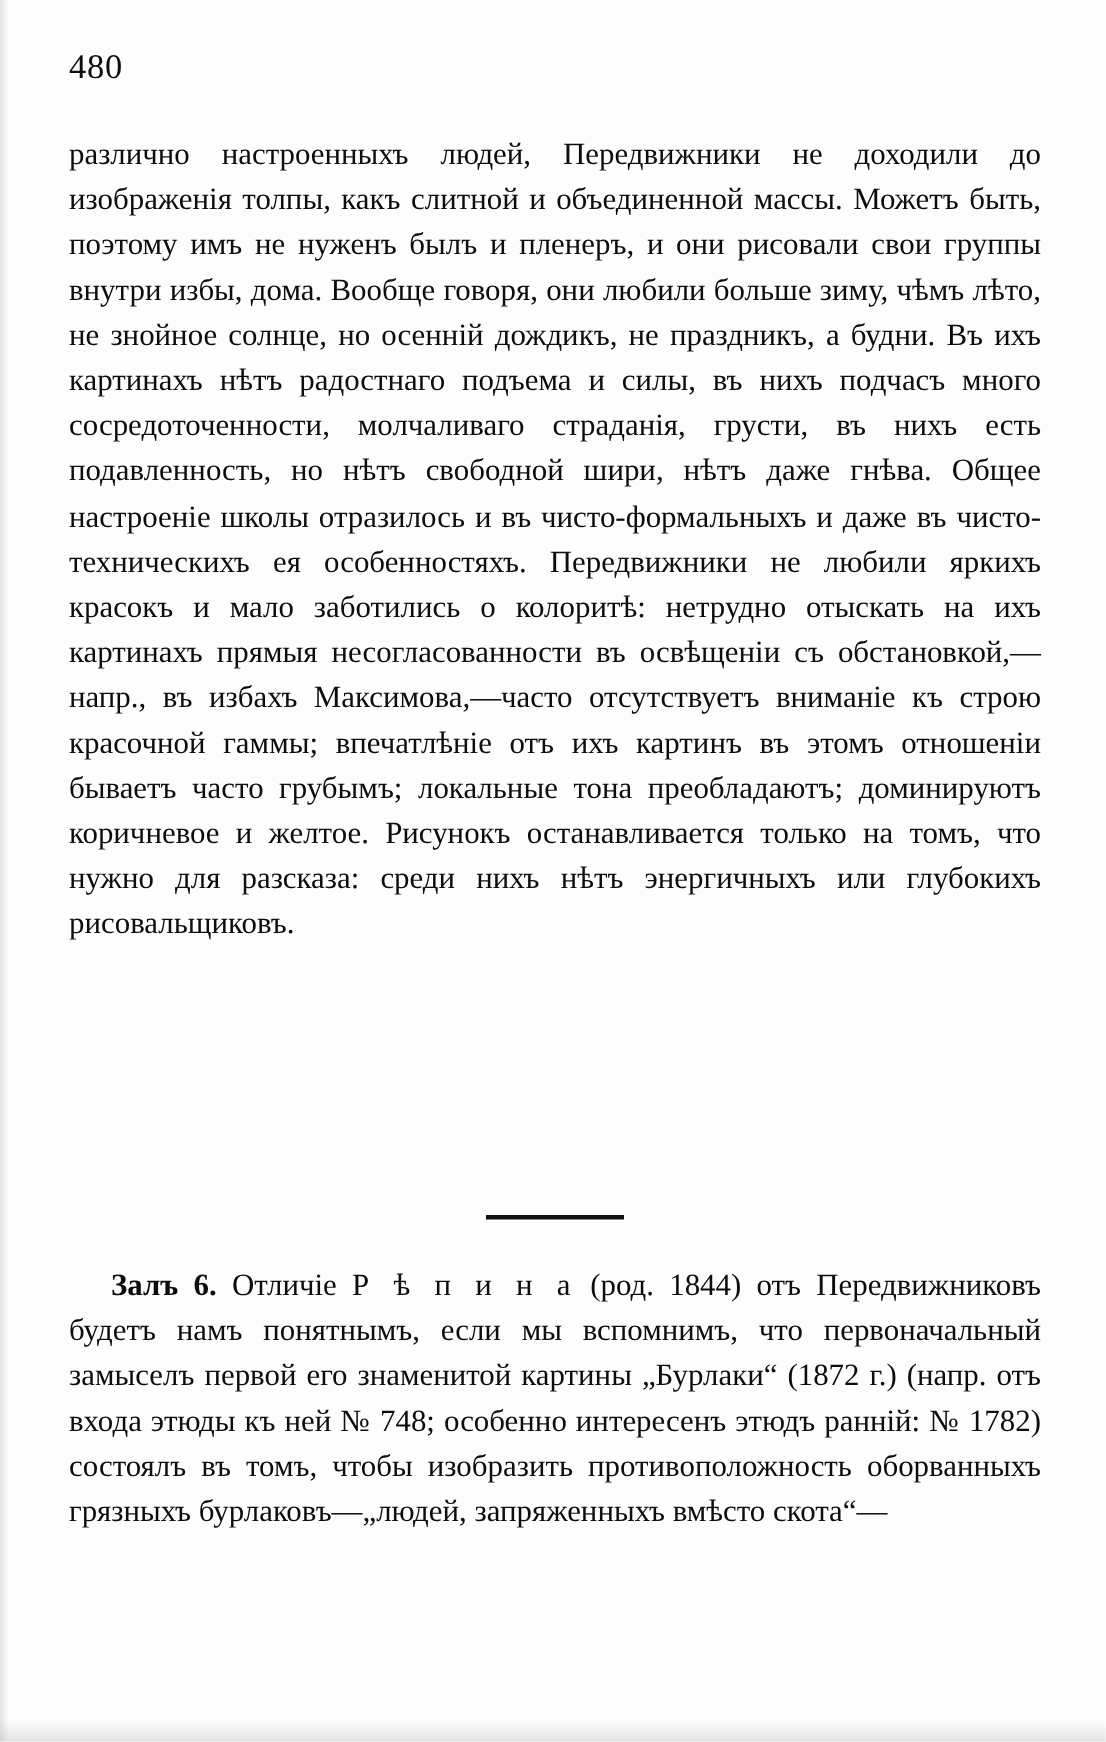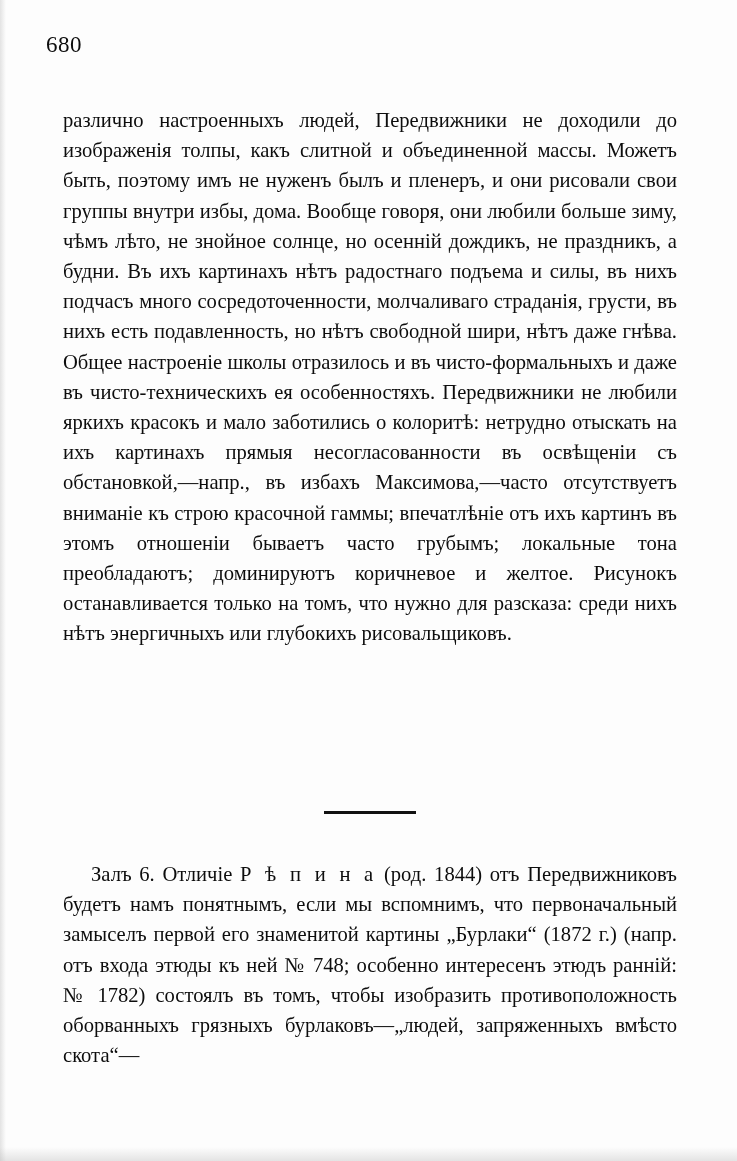--- a/index.html
+++ b/index.html
@@ -52,21 +52,21 @@
     position: absolute;
     left: 46px;
     width: 648px;
     font-size: 20.6px;
     line-height: 30.2px;
     text-align: justify;
     font-family: "Liberation Serif", serif;
   }
   #para-main { top: 88px; }
   .body-block p {
-    margin: 17px;
+    margin: 0;
     text-align: justify;
     text-justify: inter-word;
   }
   .divider-wrap {
     position: absolute;
     left: 46px;
     top: 800px;
     width: 648px;
     text-align: center;
   }
@@ -76,21 +76,21 @@
     height: 3px;
     background: #111111;
   }
   #para-hall {
     top: 842px;
   }
   #para-hall p {
     text-indent: 28px;
   }
   .hall-label {
-    font-weight: normal;
+    font-weight: bold;
   }
   .spaced {
     letter-spacing: 3px;
   }
   .bottom-shadow {
     position: absolute;
     left: 0;
     bottom: 0;
     width: 737px;
     height: 14px;
@@ -106,21 +106,21 @@
   }
 </style>
 </head>
 <body>
 
 <div class="page">
 
   <div class="edge-left"></div>
 
   <div class="header">
-    <span class="folio">680</span>
+    <span class="folio">480</span>
   </div>
 
   <div class="body-block" id="para-main">
     <p>различно настроенныхъ людей, Передвижники не доходили до изображенія толпы, какъ слитной и объединенной массы. Можетъ быть, поэтому имъ не нуженъ былъ и пленеръ, и они рисовали свои группы внутри избы, дома. Вообще говоря, они любили больше зиму, чѣмъ лѣто, не знойное солнце, но осенній дождикъ, не праздникъ, а будни. Въ ихъ картинахъ нѣтъ радостнаго подъема и силы, въ нихъ подчасъ много сосредоточенности, молчаливаго страданія, грусти, въ нихъ есть подавленность, но нѣтъ свободной шири, нѣтъ даже гнѣва. Общее настроеніе школы отразилось и въ чисто-формальныхъ и даже въ чисто-техническихъ ея особенностяхъ. Передвижники не любили яркихъ красокъ и мало заботились о колоритѣ: нетрудно отыскать на ихъ картинахъ прямыя несогласованности въ освѣщеніи съ обстановкой,—напр., въ избахъ Максимова,—часто отсутствуетъ вниманіе къ строю красочной гаммы; впечатлѣніе отъ ихъ картинъ въ этомъ отношеніи бываетъ часто грубымъ; локальные тона преобладаютъ; доминируютъ коричневое и желтое. Рисунокъ останавливается только на томъ, что нужно для разсказа: среди нихъ нѣтъ энергичныхъ или глубокихъ рисовальщиковъ.</p>
   </div>
 
   <div class="divider-wrap">
     <span class="divider"></span>
   </div>
 

